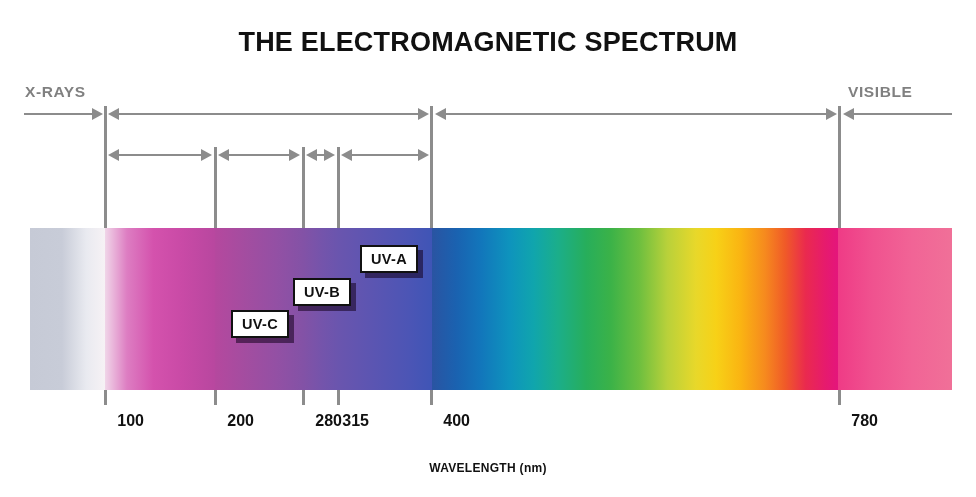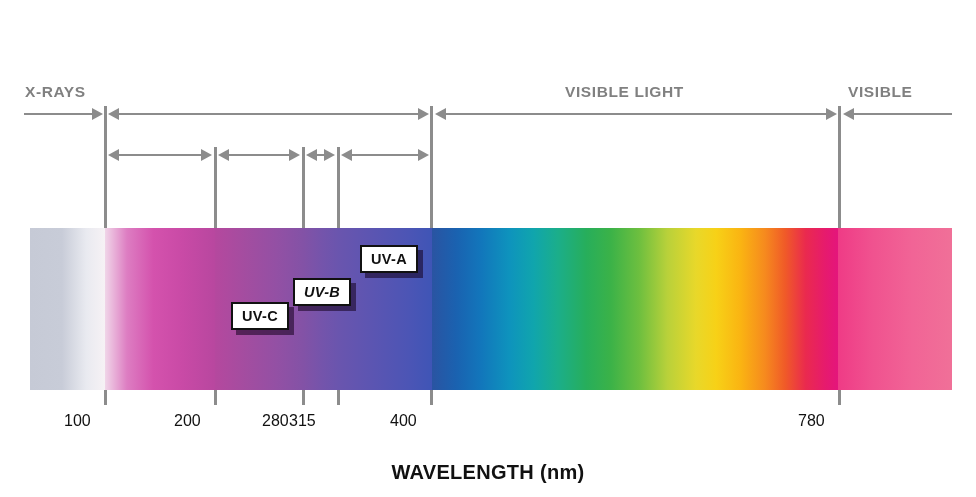--- a/index.html
+++ b/index.html
@@ -100,49 +100,49 @@
     justify-content: center;
     letter-spacing: 0.3px;
     font-family: "Liberation Sans", sans-serif;
     box-sizing: border-box;
   }
 
   
   .tick-label {
     position: absolute;
     font-size: 16px;
-    font-weight: normal;
-    color: #111111;
-    text-align: left;
+    font-weight: bold;
+    color: #111111;
+    text-align: right;
     white-space: nowrap;
     font-family: "Liberation Sans", sans-serif;
   }
 
   
   .axis-caption {
     position: absolute;
     left: 0;
     top: 461px;
     width: 976px;
     text-align: center;
-    font-size: 20px;
+    font-size: 12px;
     font-weight: bold;
     letter-spacing: 0.3px;
     color: #111111;
     font-family: "Liberation Sans", sans-serif;
   }
 </style>
 </head>
 <body>
 
 <div id="stage">
 
+  <div class="title">THE ELECTROMAGNETIC SPECTRUM</div>
 
   <div class="band-label" style="left:25px; top:83px;">X-RAYS</div>
-  <div class="band-label" style="left:565px; top:83px;">VISIBLE LIGHT</div>
   <div class="band-label" style="left:848px; top:83px;">VISIBLE</div>
 
   <div class="hline" style="left:24px; top:113px; width:70px;"></div>
   <div class="arrow right" style="left:92px; top:108px;"></div>
 
   <div class="arrow left" style="left:108px; top:108px;"></div>
   <div class="hline" style="left:118px; top:113px; width:300px;"></div>
   <div class="arrow right" style="left:418px; top:108px;"></div>
 
   <div class="arrow left" style="left:435px; top:108px;"></div>
@@ -217,24 +217,24 @@
                   #f68a1e 82%,
                   #f05a28 87%,
                   #ea2a4e 92%,
                   #e61a6e 97%,
                   #e4157c 100%);"></div>
 
     <div class="spec-seg" style="left:808px; width:114px;
                 background:linear-gradient(90deg,#ef3b86 0%,#f0528f 30%,#f16496 65%,#f07098 100%);"></div>
   </div>
 
-  <div class="uv-box" style="left:231px; top:302px; width:58px; height:28px;">
+  <div class="uv-box" style="left:231px; top:310px; width:58px; height:28px;">
     <span>UV-C</span>
   </div>
-  <div class="uv-box" style="left:293px; top:278px; width:58px; height:28px;font-style:italic;">
+  <div class="uv-box" style="left:293px; top:278px; width:58px; height:28px;">
     <span>UV-B</span>
   </div>
   <div class="uv-box" style="left:360px; top:245px; width:58px; height:28px;">
     <span>UV-A</span>
   </div>
 
   <div class="tick-label" style="left:64px; top:412px; width:80px;">100</div>
   <div class="tick-label" style="left:174px; top:412px; width:80px;">200</div>
   <div class="tick-label" style="left:262px; top:412px; width:80px;">280</div>
   <div class="tick-label" style="left:289px; top:412px; width:80px;">315</div>

